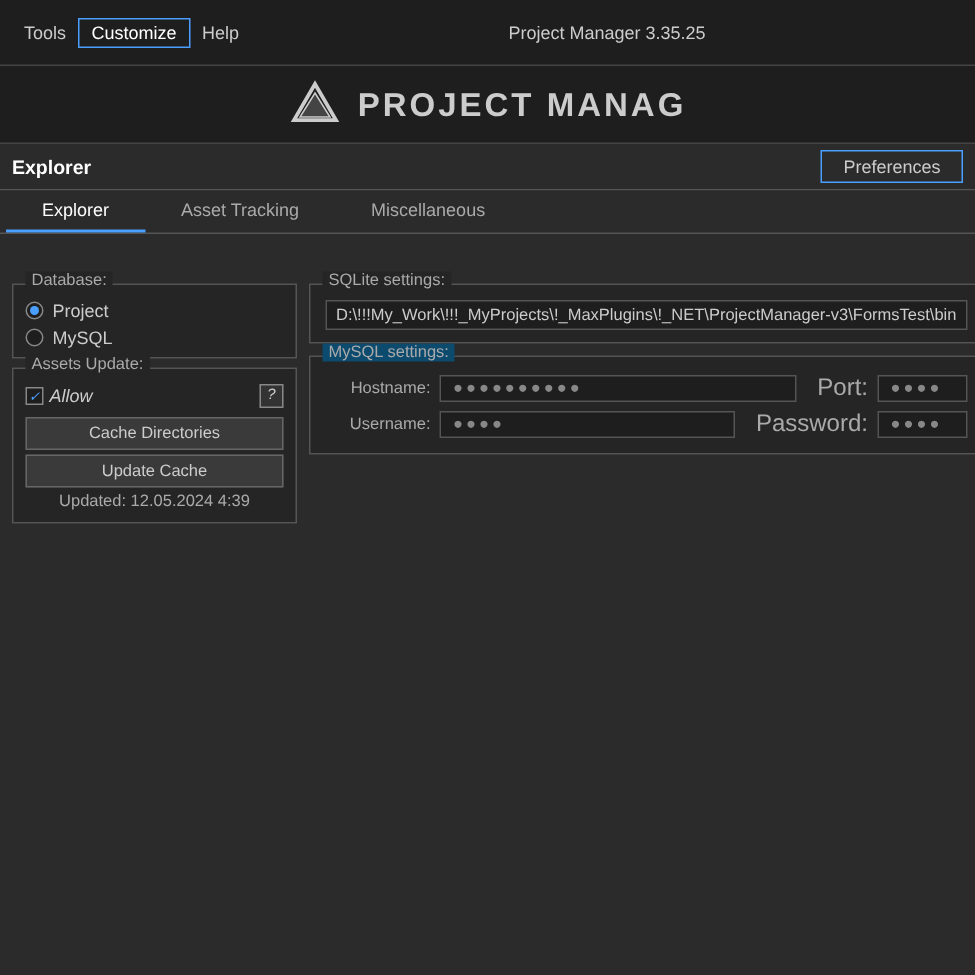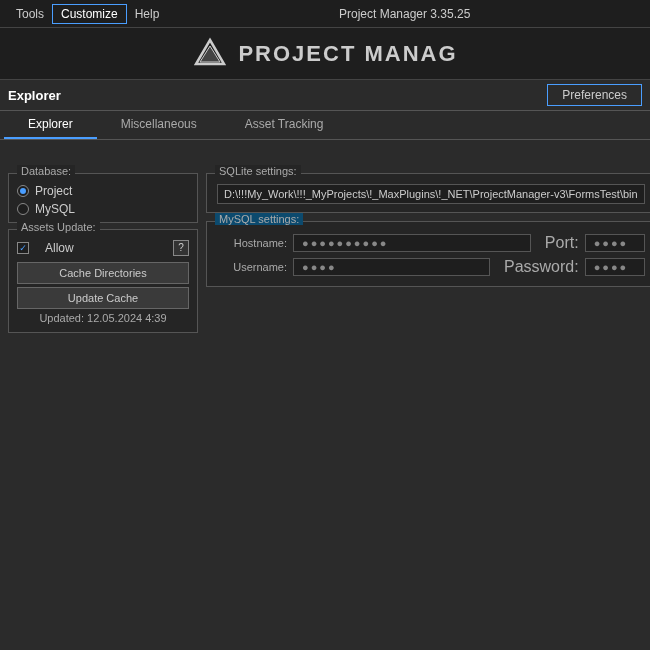--- a/index.html
+++ b/index.html
@@ -12,21 +12,21 @@
       height: 650px;
       overflow: hidden;
       position: relative;
     }
 
     
     .title-bar {
       display: flex;
       align-items: center;
       background: #1e1e1e;
-      height: 28px;
+      height: 44px;
       padding: 0 8px;
       border-bottom: 1px solid #444;
     }
     .menu-item {
       color: #cccccc;
       padding: 2px 8px;
       cursor: pointer;
       font-size: 12px;
     }
     .menu-item.active {
@@ -184,23 +184,24 @@
       left: 8px;
       background: #252525;
       padding: 0 4px;
       font-size: 11px;
       color: #aaaaaa;
     }
 
     .allow-row {
       display: flex;
       align-items: center;
-      gap: 16px;
+      gap: 4px;
       padding-top: 4px;
       margin-bottom: 6px;
+      font-style: italic;
     }
     .checkbox {
       width: 12px;
       height: 12px;
       border: 1px solid #888;
       background: #1e1e1e;
       display: flex;
       align-items: center;
       justify-content: center;
       flex-shrink: 0;
@@ -383,22 +384,22 @@
   </div>
 </div>
 
 <div class="window-header">
   <span class="window-title">Explorer</span>
   <button class="preferences-btn">Preferences</button>
 </div>
 
 <div class="tabs">
   <div class="tab active">Explorer</div>
+  <div class="tab">Asset Tracking</div>
   <div class="tab">Miscellaneous</div>
-  <div class="tab">Asset Tracking</div>
 </div>
 
 <div class="main-content">
 
   <div class="left-panel">
 
     <div class="group-box">
       <span class="group-label">Database:</span>
       <div class="radio-group">
         <div class="radio-item">

